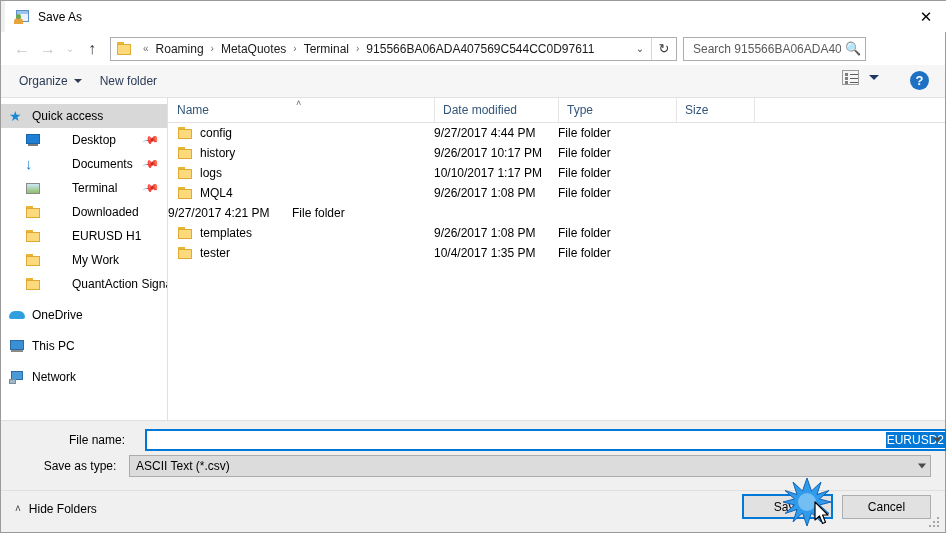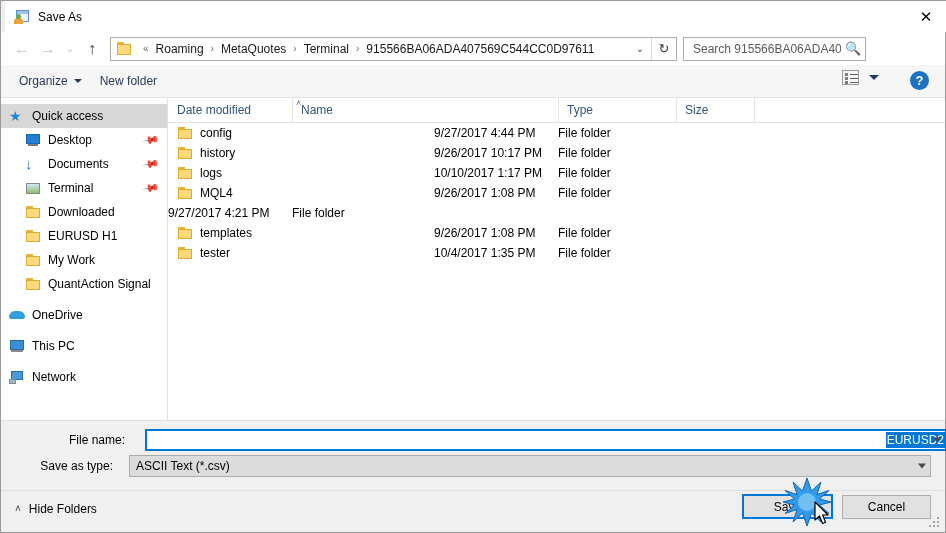--- a/index.html
+++ b/index.html
@@ -188,21 +188,21 @@
   .nav-item {
     height: 24px; display: flex; align-items: center;
     padding-left: 10px; position: relative;
     font-size: 12px; color: #000; white-space: nowrap;
   }
   .nav-item.selected { background: #d8d8d8; }
   .nav-item .ico {
     width: 16px; height: 16px; margin-right: 7px;
     flex: none; position: relative;
   }
-  .nav-item.depth1 { padding-left: 24px; }
+  .nav-item.depth1 { padding-left: 24px; gap: 24px; }
   .nav-item.depth0 { padding-left: 8px; }
   .pin {
     position: absolute; right: 12px; top: 5px;
     width: 10px; height: 12px; color: #8a8a8a; font-size: 11px;
     transform: rotate(35deg);
   }
   .grp-gap { height: 7px; }
 
   
   .ic-star { color: #1b8ad6; font-size: 14px; line-height: 16px; }
@@ -281,21 +281,21 @@
     position: absolute; top: 419px; left: 0;
     width: 944px; height: 70px;
     background: #f0f0f0;
     border-top: 1px solid #dfdfdf;
   }
   .frm-label {
     position: absolute; font-size: 12px; color: #000000; text-align: right;
     width: 110px;
   }
   #lbl-filename { left: 14px; top: 12px; }
-  #lbl-savetype { left: 2px; top: 38px; }
+  #lbl-savetype { left: 24px; top: 38px; text-align: center; }
   #filename-combo {
     position: absolute; left: 144px; top: 8px;
     width: 802px; height: 22px;
     background: #fff; border: 2px solid #0078d7;
     display: flex; align-items: center; justify-content: flex-end;
   }
   #filename-value {
     margin-left: 2px; font-size: 12px;
     background: #0078d7; color: #fff; padding: 1px 1px 1px 1px;
   }
@@ -506,22 +506,22 @@
         <div class="nav-item depth0">
           <span class="ico">
             <span class="ic-net"></span>
             <span class="ic-net-plug"></span>
           </span>
           <span>Network</span>
         </div>
       </div>
     <div id="filelist">
       <div id="col-head">
+        <div class="colh" style="width:266px">Name</div>
         <div class="colh" style="width:124px">Date modified</div>
-        <div class="colh" style="width:266px">Name</div>
         <div class="colh" style="width:118px">Type</div>
         <div class="colh" style="width:78px">Size</div>
         <div class="colh" style="width:100px;border-left:1px solid #e5e5e5"></div>
         <div id="sort-chev">˄</div>
       </div>
       <div id="rows-container">
           <div class="frow">
             <span class="fcell name" style="width:266px">
               <span class="fico">
                 <span class="ic-folder">

